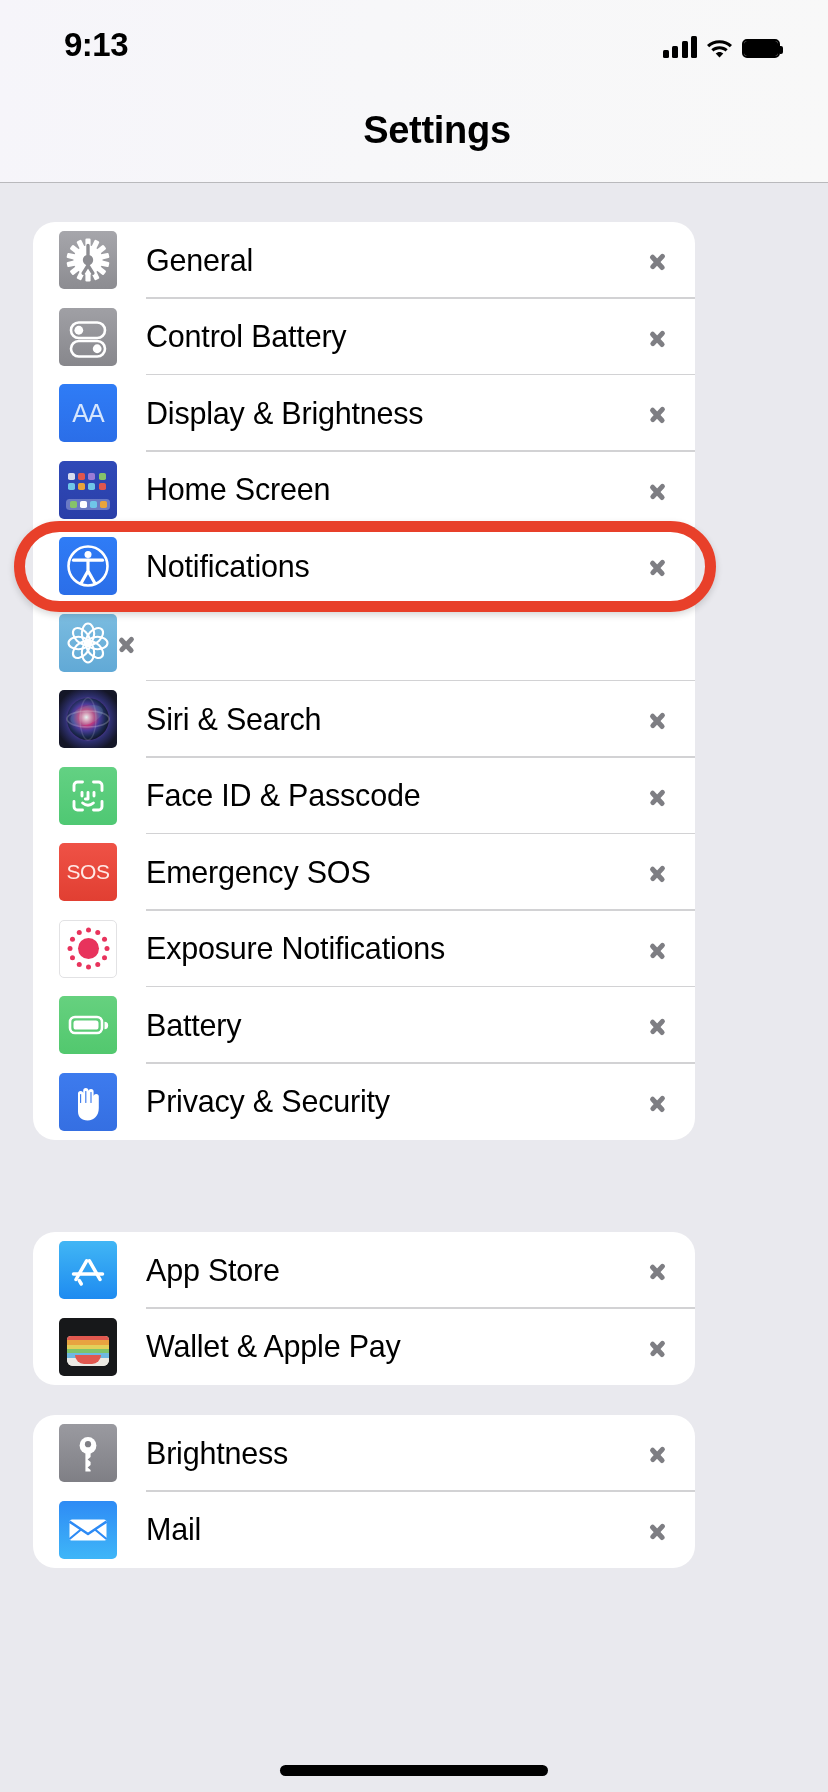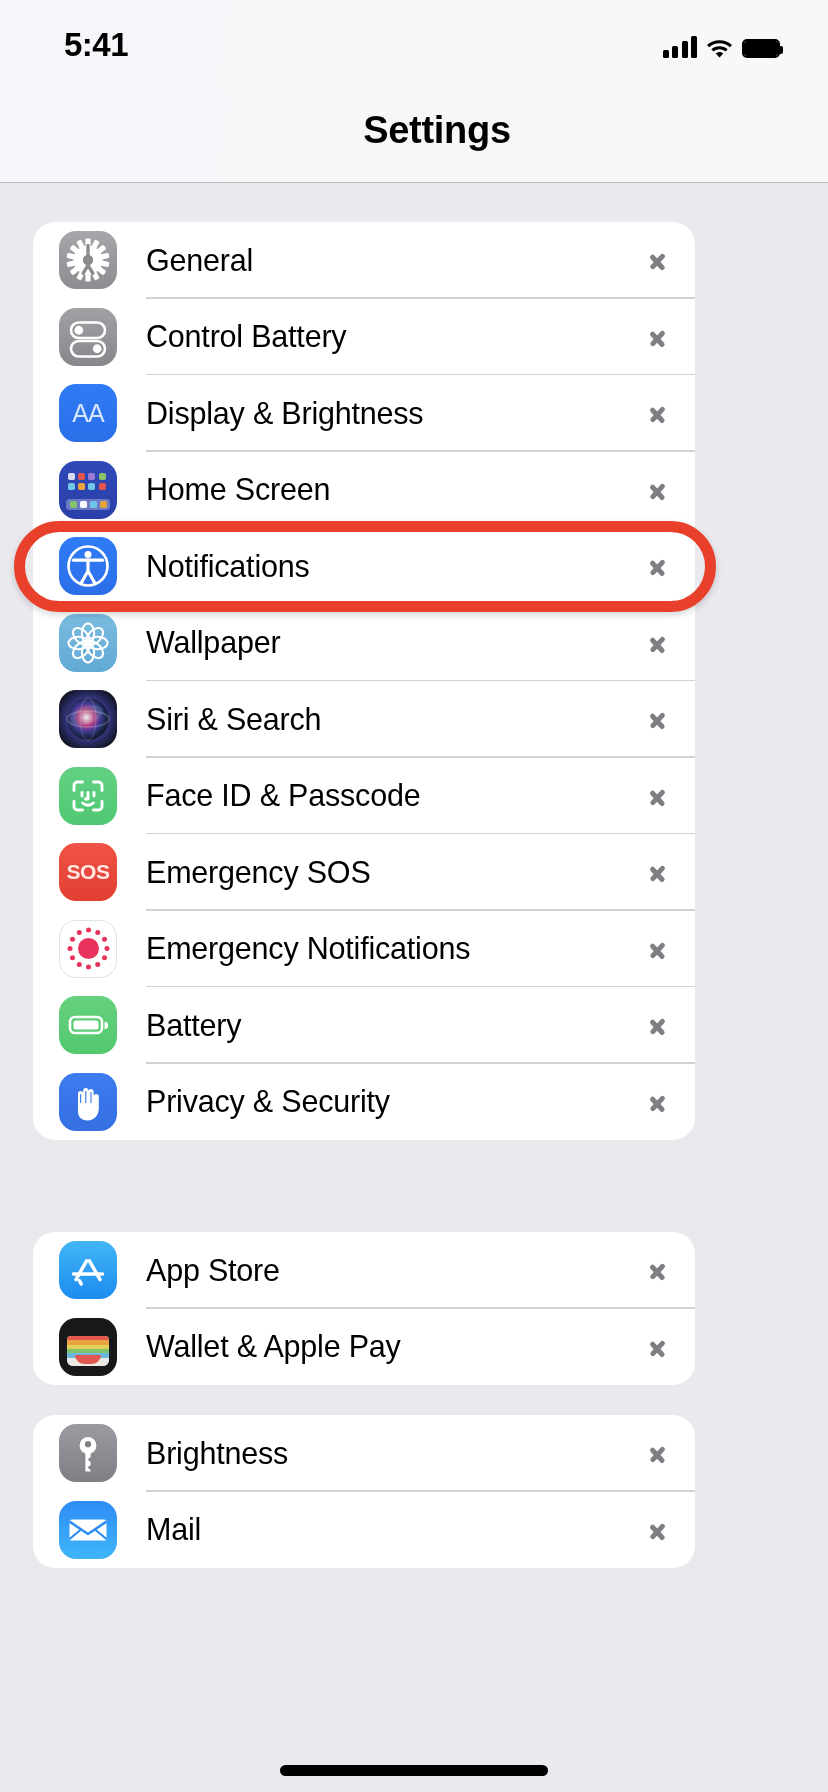--- a/index.html
+++ b/index.html
@@ -71,21 +71,21 @@
     position:relative; display:flex; align-items:center;
     height:76.5px; padding-left:26px; padding-right:26px;
   }
   .row .sep {
     position:absolute; left:113px; right:0; bottom:0;
     height:1.4px; background:#D2D2D4;
   }
   .row:last-child .sep { display:none; }
 
   .icon {
-    width:58px; height:58px; border-radius:17px;
+    width:58px; height:58px; border-radius:5px;
     flex:0 0 58px; position:relative; overflow:hidden;
   }
   .label {
     margin-left:29px; font-size:30.5px; color:#000;
     letter-spacing:-0.2px; white-space:nowrap; flex:1 1 auto;
   }
   .chev {
     flex:0 0 auto; width:17px; height:30px; position:relative; margin-right:4px;
   }
   .chev::before, .chev::after {
@@ -118,21 +118,21 @@
   
   .aa {
     position:absolute; inset:0; display:flex; align-items:center;
     justify-content:center; color:#D6E6FD; font-size:25px;
     font-weight:400; letter-spacing:-1px;
   }
   
   .sostext {
     position:absolute; inset:0; display:flex; align-items:center;
     justify-content:center; color:#FFE9E6; font-size:21px;
-    font-weight:700; letter-spacing:-0.4px;
+    font-weight:400; letter-spacing:-0.4px;
   }
 
   
   .hsgrid {
     position:absolute; left:9px; top:12px; width:40px;
     display:flex; flex-wrap:wrap; gap:3.2px;
   }
   .hsgrid span { width:7px; height:7px; border-radius:1.8px; display:block; }
   .hsdock {
     position:absolute; left:7px; bottom:9px; width:44px; height:11px;
@@ -175,21 +175,21 @@
     position:absolute; left:50%; bottom:16px; width:268px; height:11px;
     margin-left:-134px; background:#000; border-radius:6px; z-index:20;
   }
 </style>
 </head>
 <body>
 
 <div id="screen">
 
   <div class="statusbar">
-    <div class="sb-time">5:41</div>
+    <div class="sb-time">9:13</div>
     <div class="sb-right">
       <div class="bars">
           <i></i>
           <i></i>
           <i></i>
           <i></i>
         </div>
       <div class="wifi">
         <svg viewBox="0 0 27 21" width="27" height="21">
           <path d="M13.5 3.2C8.6 3.2 4.2 5.0 1.0 8.0L3.2 10.3C5.9 7.8 9.5 6.3 13.5 6.3C17.5 6.3 21.1 7.8 23.8 10.3L26 8.0C22.8 5.0 18.4 3.2 13.5 3.2Z" fill="#000"></path>
@@ -302,21 +302,20 @@
               <ellipse cx="29" cy="19.5" rx="6.2" ry="10" fill="none" stroke="#FFFFFF" stroke-width="2.1" transform="rotate(45 29 29)"></ellipse>
               <ellipse cx="29" cy="19.5" rx="6.2" ry="10" fill="none" stroke="#FFFFFF" stroke-width="2.1" transform="rotate(90 29 29)"></ellipse>
               <ellipse cx="29" cy="19.5" rx="6.2" ry="10" fill="none" stroke="#FFFFFF" stroke-width="2.1" transform="rotate(135 29 29)"></ellipse>
               <ellipse cx="29" cy="19.5" rx="6.2" ry="10" fill="none" stroke="#FFFFFF" stroke-width="2.1" transform="rotate(180 29 29)"></ellipse>
               <ellipse cx="29" cy="19.5" rx="6.2" ry="10" fill="none" stroke="#FFFFFF" stroke-width="2.1" transform="rotate(225 29 29)"></ellipse>
               <ellipse cx="29" cy="19.5" rx="6.2" ry="10" fill="none" stroke="#FFFFFF" stroke-width="2.1" transform="rotate(270 29 29)"></ellipse>
               <ellipse cx="29" cy="19.5" rx="6.2" ry="10" fill="none" stroke="#FFFFFF" stroke-width="2.1" transform="rotate(315 29 29)"></ellipse>
               <circle cx="29" cy="29" r="3.1" fill="none" stroke="#FFFFFF" stroke-width="2.1"></circle>
             </svg>
           </div>
-          <div class="label">Wallpaper</div>
           <div class="chev"></div>
           <div class="sep"></div>
         </div>
         <div class="row">
           <div class="icon ic-siri">
             <svg class="glyph" viewBox="0 0 58 58">
         <defs>
           <radialGradient id="sg" cx="46%" cy="46%" r="58%">
             <stop offset="0%" stop-color="#FFFFFF"></stop>
             <stop offset="13%" stop-color="#F4A9C4"></stop>
@@ -372,21 +371,21 @@
             <div class="expo-d" style="transform:translate(0.00px,18.50px)"></div>
             <div class="expo-d" style="transform:translate(-9.25px,16.02px)"></div>
             <div class="expo-d" style="transform:translate(-16.02px,9.25px)"></div>
             <div class="expo-d" style="transform:translate(-18.50px,0.00px)"></div>
             <div class="expo-d" style="transform:translate(-16.02px,-9.25px)"></div>
             <div class="expo-d" style="transform:translate(-9.25px,-16.02px)"></div>
             <div class="expo-d" style="transform:translate(-0.00px,-18.50px)"></div>
             <div class="expo-d" style="transform:translate(9.25px,-16.02px)"></div>
             <div class="expo-d" style="transform:translate(16.02px,-9.25px)"></div>
           </div>
-          <div class="label">Emergency Notifications</div>
+          <div class="label">Exposure Notifications</div>
           <div class="chev"></div>
           <div class="sep"></div>
         </div>
         <div class="row">
           <div class="icon ic-batt">
             <svg class="glyph" viewBox="0 0 58 58">
         <rect x="11" y="21" width="32" height="16" rx="5" fill="none" stroke="#FFFFFF" stroke-width="2.6"></rect>
         <rect x="14.5" y="24.5" width="25" height="9" rx="2.6" fill="#FFFFFF"></rect>
         <path d="M45.5 25.8 v7.4 a3.6 3.6 0 0 0 0 -7.4 z" fill="#FFFFFF"></path>
       </svg>

